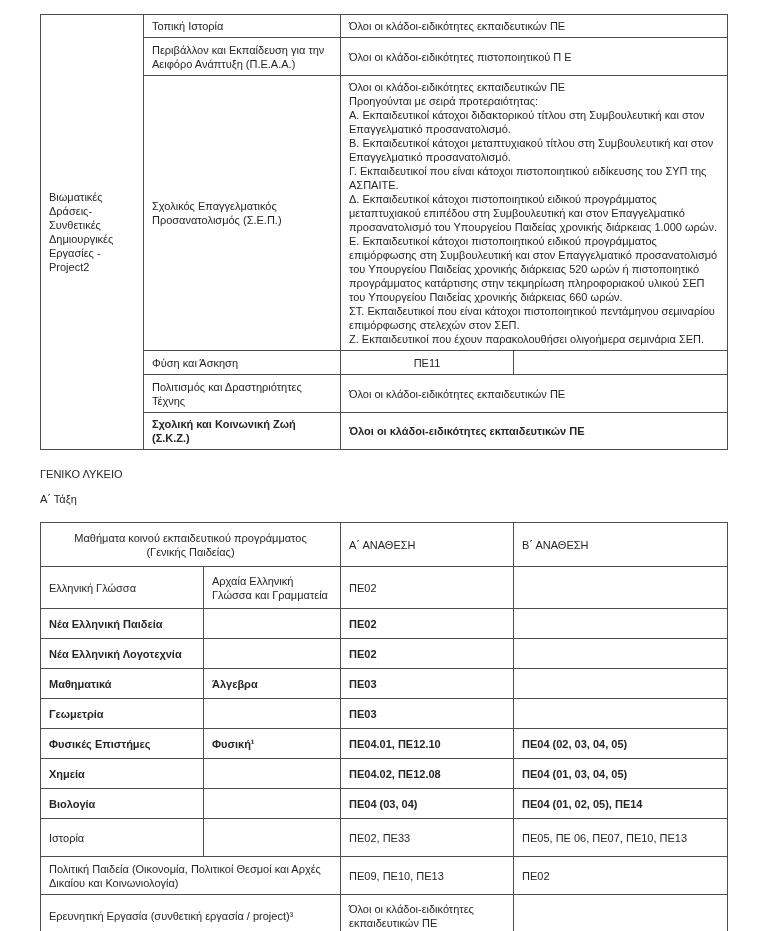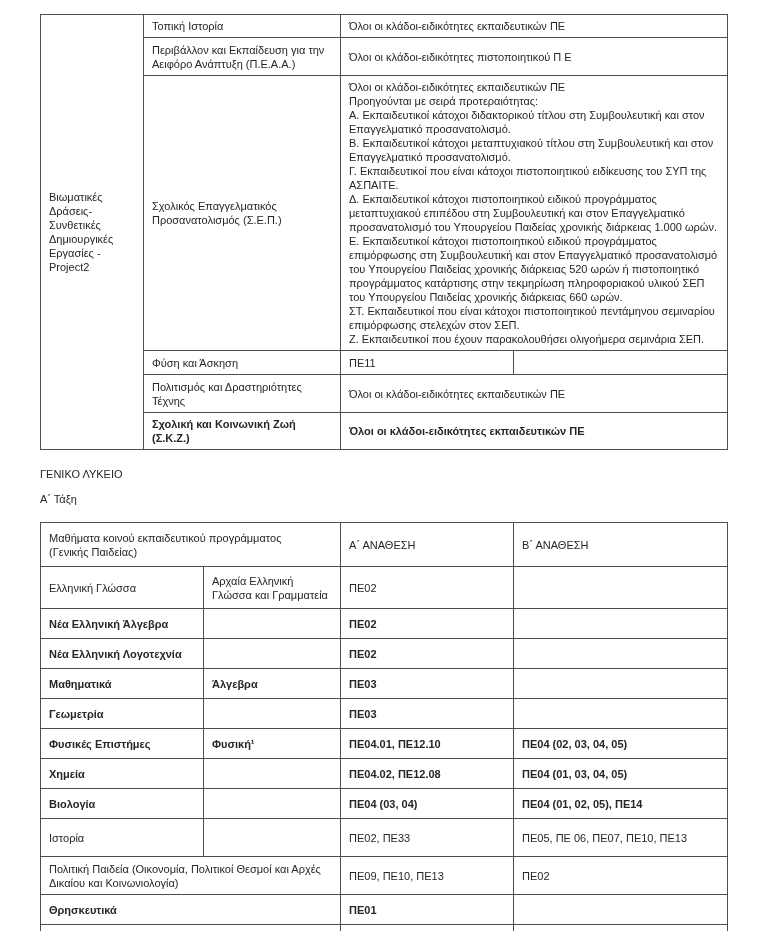--- a/index.html
+++ b/index.html
@@ -20,21 +20,21 @@
     width: 687px;
   }
   table.tbl td {
     border: 1px solid #4d4d4d;
     padding: 4px 8px;
     vertical-align: middle;
     box-sizing: border-box;
     overflow: hidden;
     word-wrap: break-word;
   }
-  .center   { text-align: left; }
+  .center   { text-align: center; }
   .prewrap  { white-space: pre-line; }
   .vtop     { vertical-align: top; }
 
   
   .top-table col.c1 { width: 103px; }
   .top-table col.c2 { width: 197px; }
   .top-table col.c3 { width: 173px; }
   .top-table col.c4 { width: 214px; }
 
   
@@ -123,21 +123,21 @@
         <td>Α΄ ΑΝΑΘΕΣΗ</td>
         <td>Β΄ ΑΝΑΘΕΣΗ</td>
       </tr>
       <tr class="h42">
         <td>Ελληνική Γλώσσα</td>
         <td>Αρχαία Ελληνική Γλώσσα και Γραμματεία</td>
         <td>ΠΕ02</td>
         <td></td>
       </tr>
       <tr class="h30">
-        <td>Νέα Ελληνική Άλγεβρα</td>
+        <td>Νέα Ελληνική Παιδεία</td>
         <td></td>
         <td>ΠΕ02</td>
         <td></td>
       </tr>
       <tr class="h30">
         <td>Νέα Ελληνική Λογοτεχνία</td>
         <td></td>
         <td>ΠΕ02</td>
         <td></td>
       </tr>
@@ -175,25 +175,20 @@
         <td>Ιστορία</td>
         <td></td>
         <td>ΠΕ02, ΠΕ33</td>
         <td>ΠΕ05, ΠΕ 06, ΠΕ07, ΠΕ10, ΠΕ13</td>
       </tr>
       <tr class="h38">
         <td colspan="2">Πολιτική Παιδεία (Οικονομία, Πολιτικοί Θεσμοί και Αρχές Δικαίου και Κοινωνιολογία)</td>
         <td>ΠΕ09, ΠΕ10, ΠΕ13</td>
         <td>ΠΕ02</td>
       </tr>
-      <tr class="h30">
-        <td colspan="2">Θρησκευτικά</td>
-        <td>ΠΕ01</td>
-        <td></td>
-      </tr>
       <tr class="h42">
         <td colspan="2">Ερευνητική Εργασία (συνθετική εργασία / project)³</td>
         <td>Όλοι οι κλάδοι-ειδικότητες εκπαιδευτικών ΠΕ</td>
         <td></td>
       </tr>
     </tbody>
   </table>
 
 </div>
 

